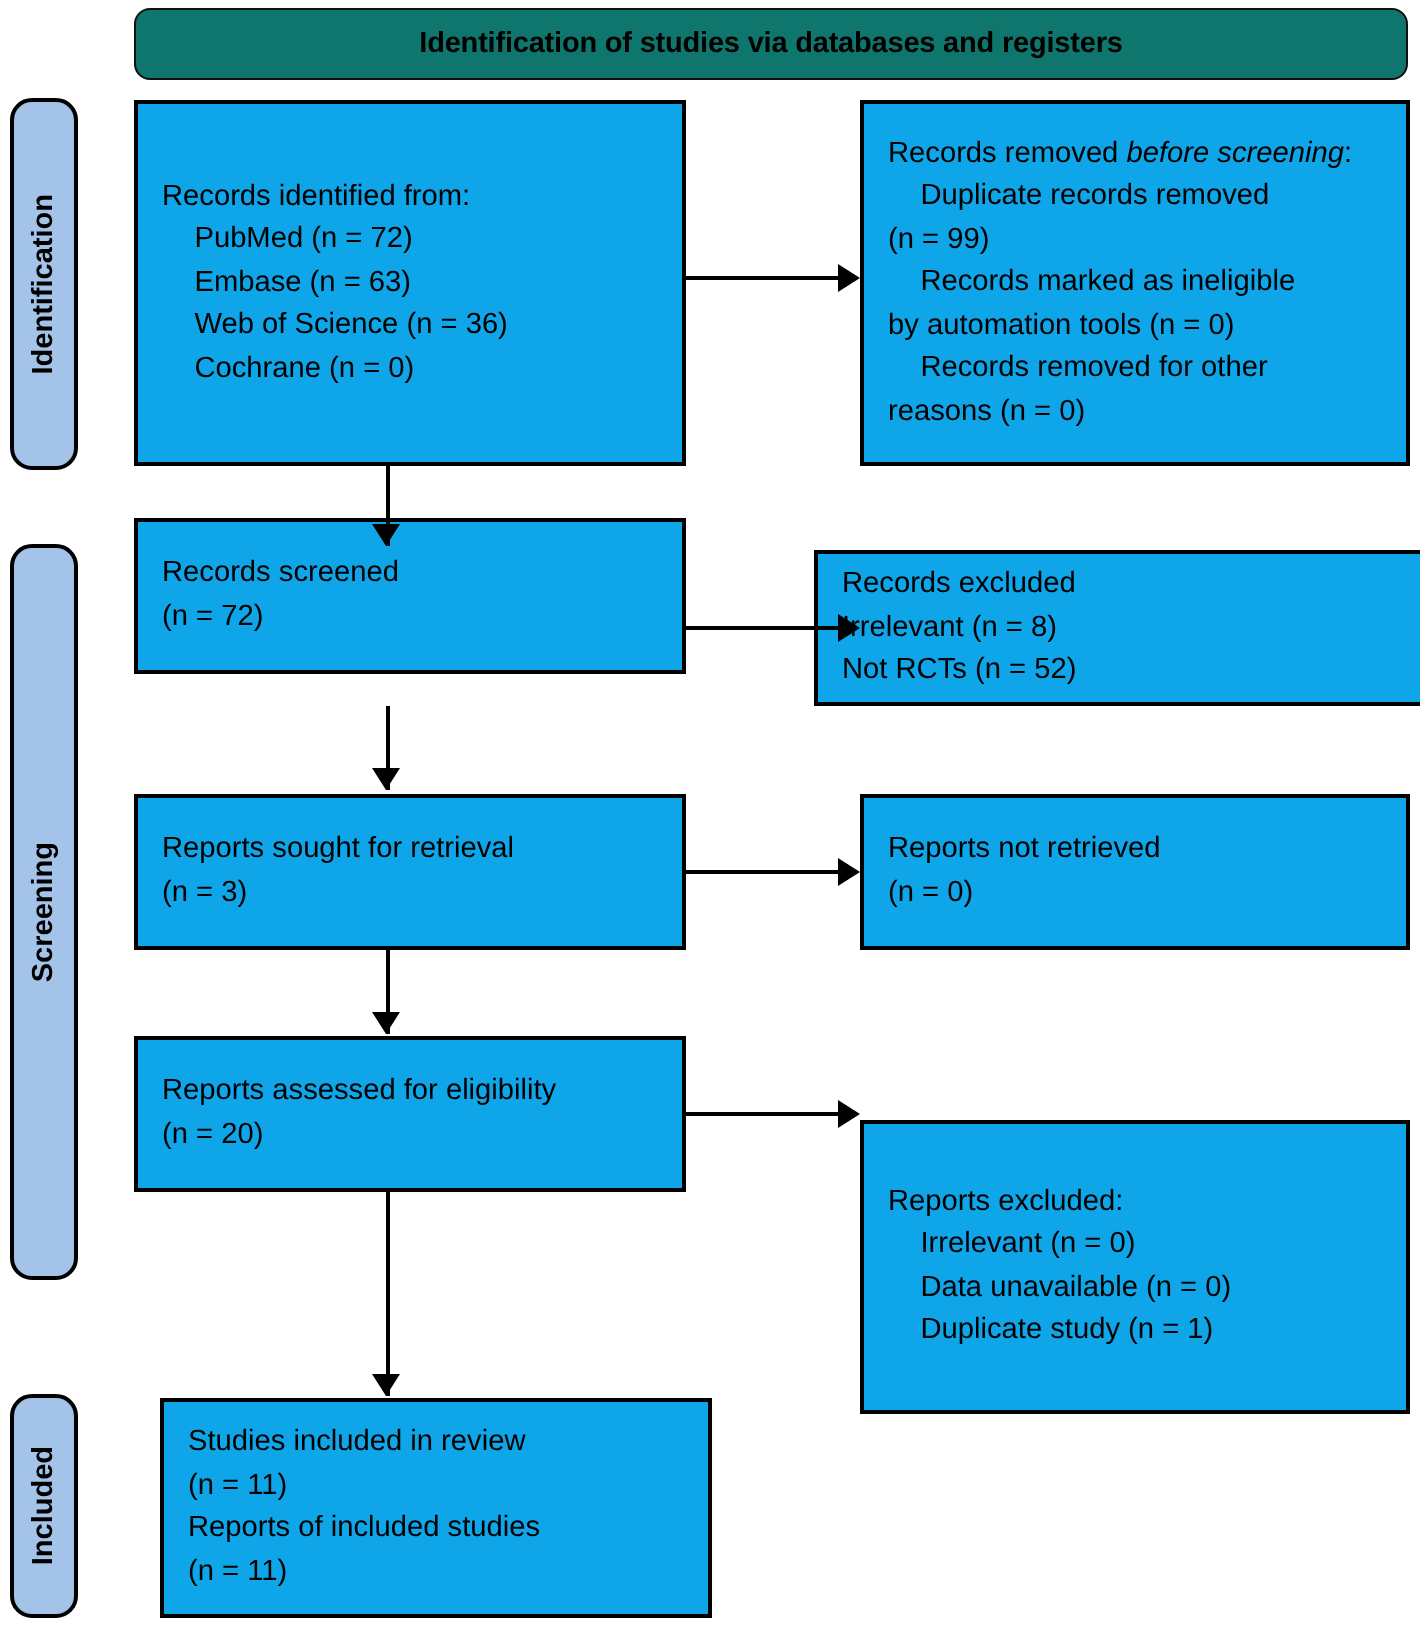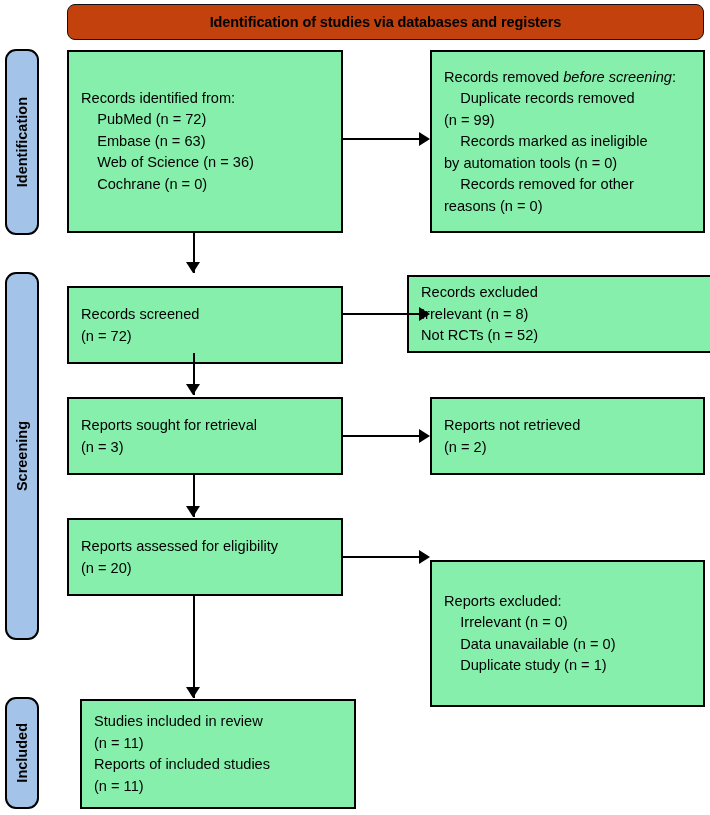--- a/index.html
+++ b/index.html
@@ -20,21 +20,21 @@
     overflow: hidden;
   }
 
   
   .header-banner {
     position: absolute;
     left: 67px;
     top: 4px;
     width: 637px;
     height: 36px;
-    background: #c2410c;
+    background: #0f766e;
     border: 1.6px solid #111111;
     border-radius: 8px;
     box-sizing: border-box;
     display: flex;
     align-items: center;
     justify-content: center;
     font-weight: bold;
     font-size: 14.5px;
     letter-spacing: -0.1px;
     color: #000000;
@@ -62,41 +62,41 @@
     white-space: nowrap;
     color: #000000;
   }
   #stage-identification { top: 49px;  height: 186px; }
   #stage-screening      { top: 272px; height: 368px; }
   #stage-included       { top: 697px; height: 112px; }
 
   
   .flow-box {
     position: absolute;
-    background: #86efac;
+    background: #0ea5e9;
     border: 2.2px solid #000000;
     box-sizing: border-box;
     padding: 0;
   }
   .flow-box .box-text {
     position: absolute;
     left: 12px;
     right: 8px;
     font-size: 14.6px;
     line-height: 21.5px;
     color: #000000;
     white-space: pre-wrap;
   }
   .box-text.vcenter { top: 50%; transform: translateY(-50%); }
   .box-text .ital { font-style: italic; }
 
   
   #box-identified    { left: 67px;  top: 50px;  width: 276px; height: 183px; }
   #box-removed       { left: 430px; top: 50px;  width: 275px; height: 183px; }
-  #box-screened      { left: 67px;  top: 286px; width: 276px; height: 78px;  }
+  #box-screened      { left: 67px;  top: 259px; width: 276px; height: 78px;  }
   #box-excluded1     { left: 407px; top: 275px; width: 331px; height: 78px;  }
   #box-sought        { left: 67px;  top: 397px; width: 276px; height: 78px;  }
   #box-notretrieved  { left: 430px; top: 397px; width: 275px; height: 78px;  }
   #box-assessed      { left: 67px;  top: 518px; width: 276px; height: 78px;  }
   #box-excluded2     { left: 430px; top: 518px; width: 275px; height: 147px; margin-top: 42px; }
   #box-included      { left: 80px;  top: 699px; width: 276px; height: 110px; }
 
   
   .conn-v {
     position: absolute;
@@ -191,21 +191,21 @@
 Irrelevant (n = 8)
 Not RCTs (n = 52)</div>
   </div>
 
   <div class="flow-box" id="box-sought">
     <div class="box-text vcenter">Reports sought for retrieval
 (n = 3)</div>
   </div>
   <div class="flow-box" id="box-notretrieved">
     <div class="box-text vcenter">Reports not retrieved
-(n = 2)</div>
+(n = 0)</div>
   </div>
 
   <div class="flow-box" id="box-assessed">
     <div class="box-text vcenter">Reports assessed for eligibility
 (n = 20)</div>
   </div>
   <div class="flow-box" id="box-excluded2">
     <div class="box-text vcenter">Reports excluded:
     Irrelevant (n = 0)
     Data unavailable (n = 0)

